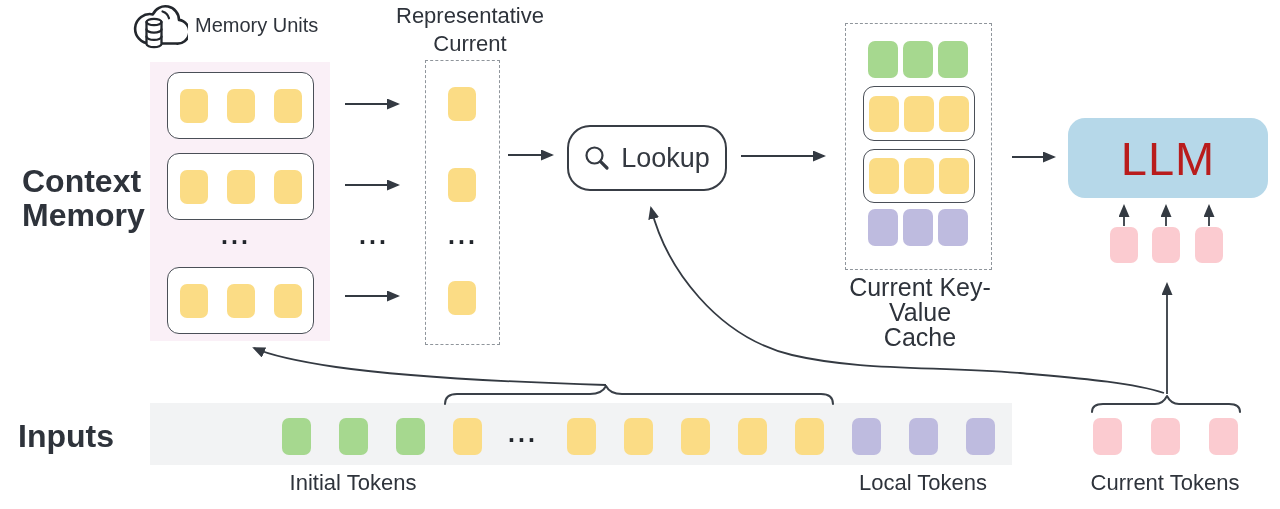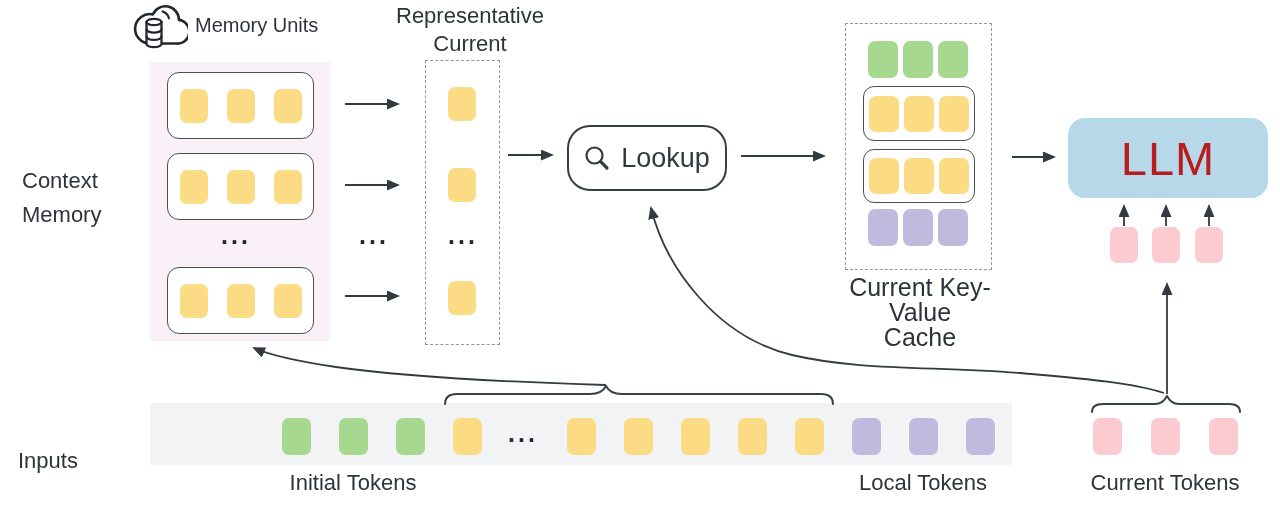--- a/index.html
+++ b/index.html
@@ -6,21 +6,21 @@
   #canvas{
     position:relative;width:1280px;height:509px;background:#ffffff;
     font-family:"Liberation Sans","DejaVu Sans",sans-serif;color:var(--text-dark,#2e333b);
     overflow:hidden;
   }
   .abs{position:absolute;}
   .lbl{position:absolute;white-space:pre-line;color:var(--text-dark,#2e333b);}
   .lbl.center{text-align:center;}
 
   
-  .big-label{font-size:22px;line-height:34px;}
+  .big-label{font-size:32px;line-height:34px;font-weight:bold;}
 
   
   .memory-panel{left:150px;top:62px;width:180px;height:279px;background:var(--memory-bg,#faf0f7);}
   .memory-unit{position:absolute;left:167px;width:145px;height:65px;background:#fff;
     border:1.5px solid var(--border-dark,#4a4f57);border-radius:12px;
     display:flex;align-items:center;justify-content:center;gap:19px;}
   .memory-unit .tok{position:static;width:28px;height:34px;}
 
   
   .tok{position:absolute;width:29px;height:37px;border-radius:7px;}
@@ -148,21 +148,21 @@
   <div class="lbl center" style="left:820px;top:275px;width:200px;font-size:25px;line-height:25px;">Current Key-Value
 Cache</div>
 
   <div class="abs llm-box">
     <span class="llm-text">LLM</span>
   </div>
   <span class="tok pink" style="left:1110px;top:227px;width:28px;height:36px;"></span>
   <span class="tok pink" style="left:1152px;top:227px;width:28px;height:36px;"></span>
   <span class="tok pink" style="left:1195px;top:227px;width:28px;height:36px;"></span>
 
-  <div class="lbl big-label" style="left:18px;top:444px;">Inputs</div>
+  <div class="lbl big-label" style="left:18px;top:419px;">Inputs</div>
   <div class="abs input-bar"></div>
 
   <span class="tok green" style="left:282px;top:418px;"></span>
   <span class="tok green" style="left:339px;top:418px;"></span>
   <span class="tok green" style="left:396px;top:418px;"></span>
   <span class="tok yellow" style="left:453px;top:418px;"></span>
   <div class="ellipsis" style="left:493px;top:420px;">...</div>
   <span class="tok yellow" style="left:567px;top:418px;"></span>
   <span class="tok yellow" style="left:624px;top:418px;"></span>
   <span class="tok yellow" style="left:681px;top:418px;"></span>

